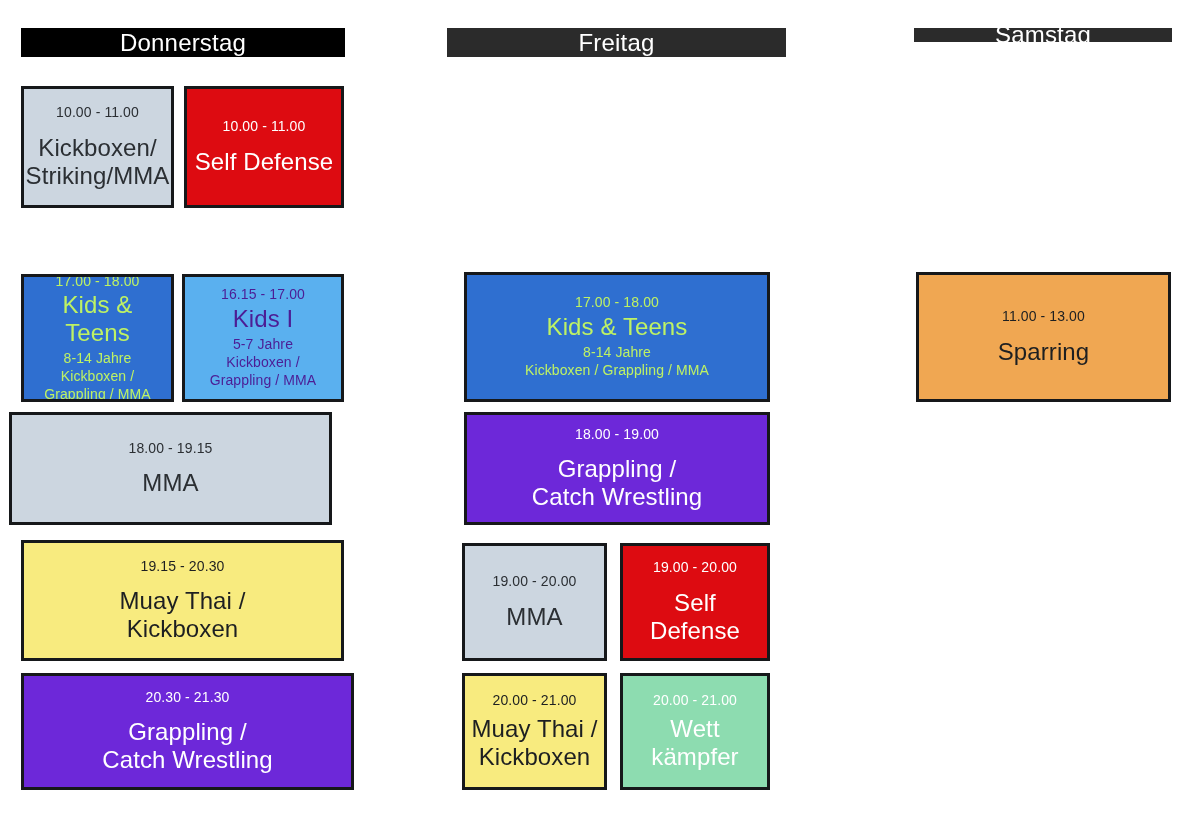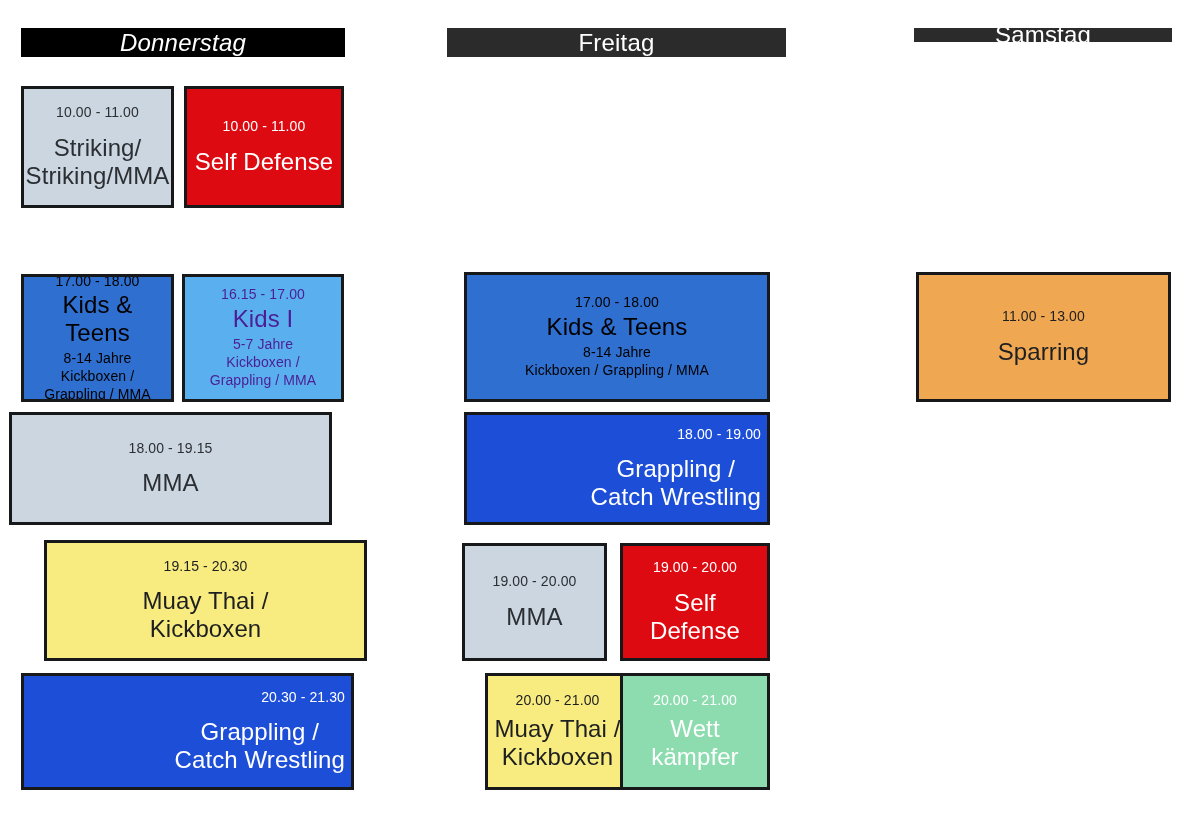--- a/index.html
+++ b/index.html
@@ -75,28 +75,28 @@
 
   
   .block.kid .title { margin-top: 1px; }
   .block.kid .subtitle { margin-top: 3px; }
   .block.spaced .title { margin-top: 12px; }
   .block.tight .title { margin-top: 5px; }
 
   
   .c-gray   { background: #ccd6e0; color: #2b2f33; }
   .c-red    { background: #dd0b11; color: #ffffff; }
-  .c-blue   { background: #2f6fd0; color: #000000; }
+  .c-blue   { background: #2f6fd0; color: #bef264; }
   .c-ltblue { background: #5ab0ef; color: #4c1d95; }
-  .c-green  { background: #1d4ed8; color: #ffffff; align-items: flex-end; }
-  .c-yellow { background: #f8eb7f; color: #1d1f21; margin-left: 23px; }
+  .c-green  { background: #6d28d9; color: #ffffff; }
+  .c-yellow { background: #f8eb7f; color: #1d1f21; }
   .c-mint   { background: #8ddcb0; color: #ffffff; }
   .c-orange { background: #f0a752; color: #1d1f21; }
 
-  .hdr-black { background: #000000; font-style: italic; }
+  .hdr-black { background: #000000; }
   .hdr-dark  { background: #2b2b2b; }
 </style>
 </head>
 <body>
 
 <div id="schedule">
 
   <div class="day-header hdr-black" style="left:21px; top:28px; width:324px; height:29px;">
     <span>Donnerstag</span>
   </div>
@@ -105,21 +105,21 @@
     <span>Freitag</span>
   </div>
 
   <div class="day-header hdr-dark" style="left:914px; top:28px; width:258px; height:14px;">
     <span>Samstag</span>
   </div>
 
   <div class="block c-gray spaced" style="left:21px; top:86px; width:153px; height:122px;">
     <div class="time">10.00 - 11.00</div>
     <div class="title">
-        <span class="ln">Striking/</span>
+        <span class="ln">Kickboxen/</span>
         <span class="ln">Striking/MMA</span>
       </div>
 
   </div>
 
   <div class="block c-red spaced" style="left:184px; top:86px; width:160px; height:122px;">
     <div class="time">10.00 - 11.00</div>
     <div class="title">
         <span class="ln">Self Defense</span>
       </div>

